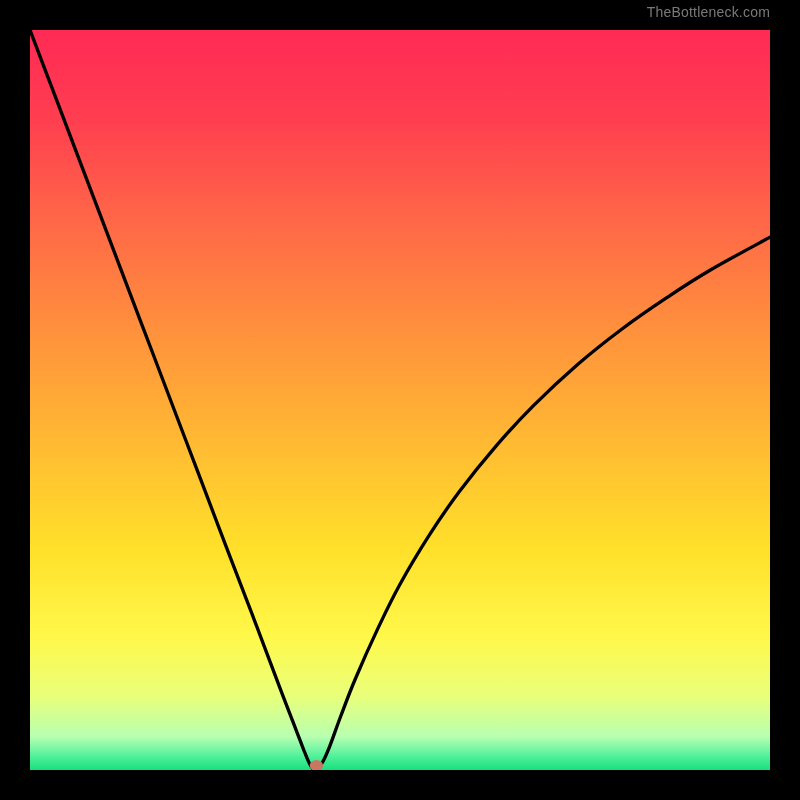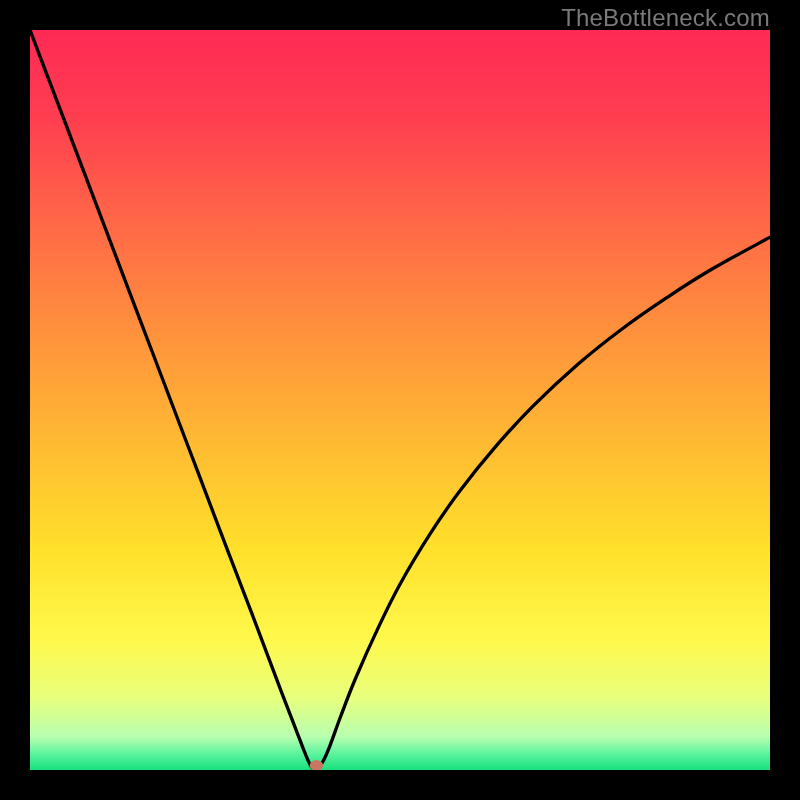--- a/index.html
+++ b/index.html
@@ -37,21 +37,21 @@
     inset: 0;
     width: 100%;
     height: 100%;
     overflow: visible;
   }
   .watermark {
     position: absolute;
     top: 4px;
     right: 30px;
     color: #7a7a7a;
-    font-size: 24px;
+    font-size: 14px;
     font-weight: 500;
     letter-spacing: 0.2px;
   }
 </style>
 </head>
 <body>
 
 <div class="frame">
 
   <div class="watermark">TheBottleneck.com</div>

